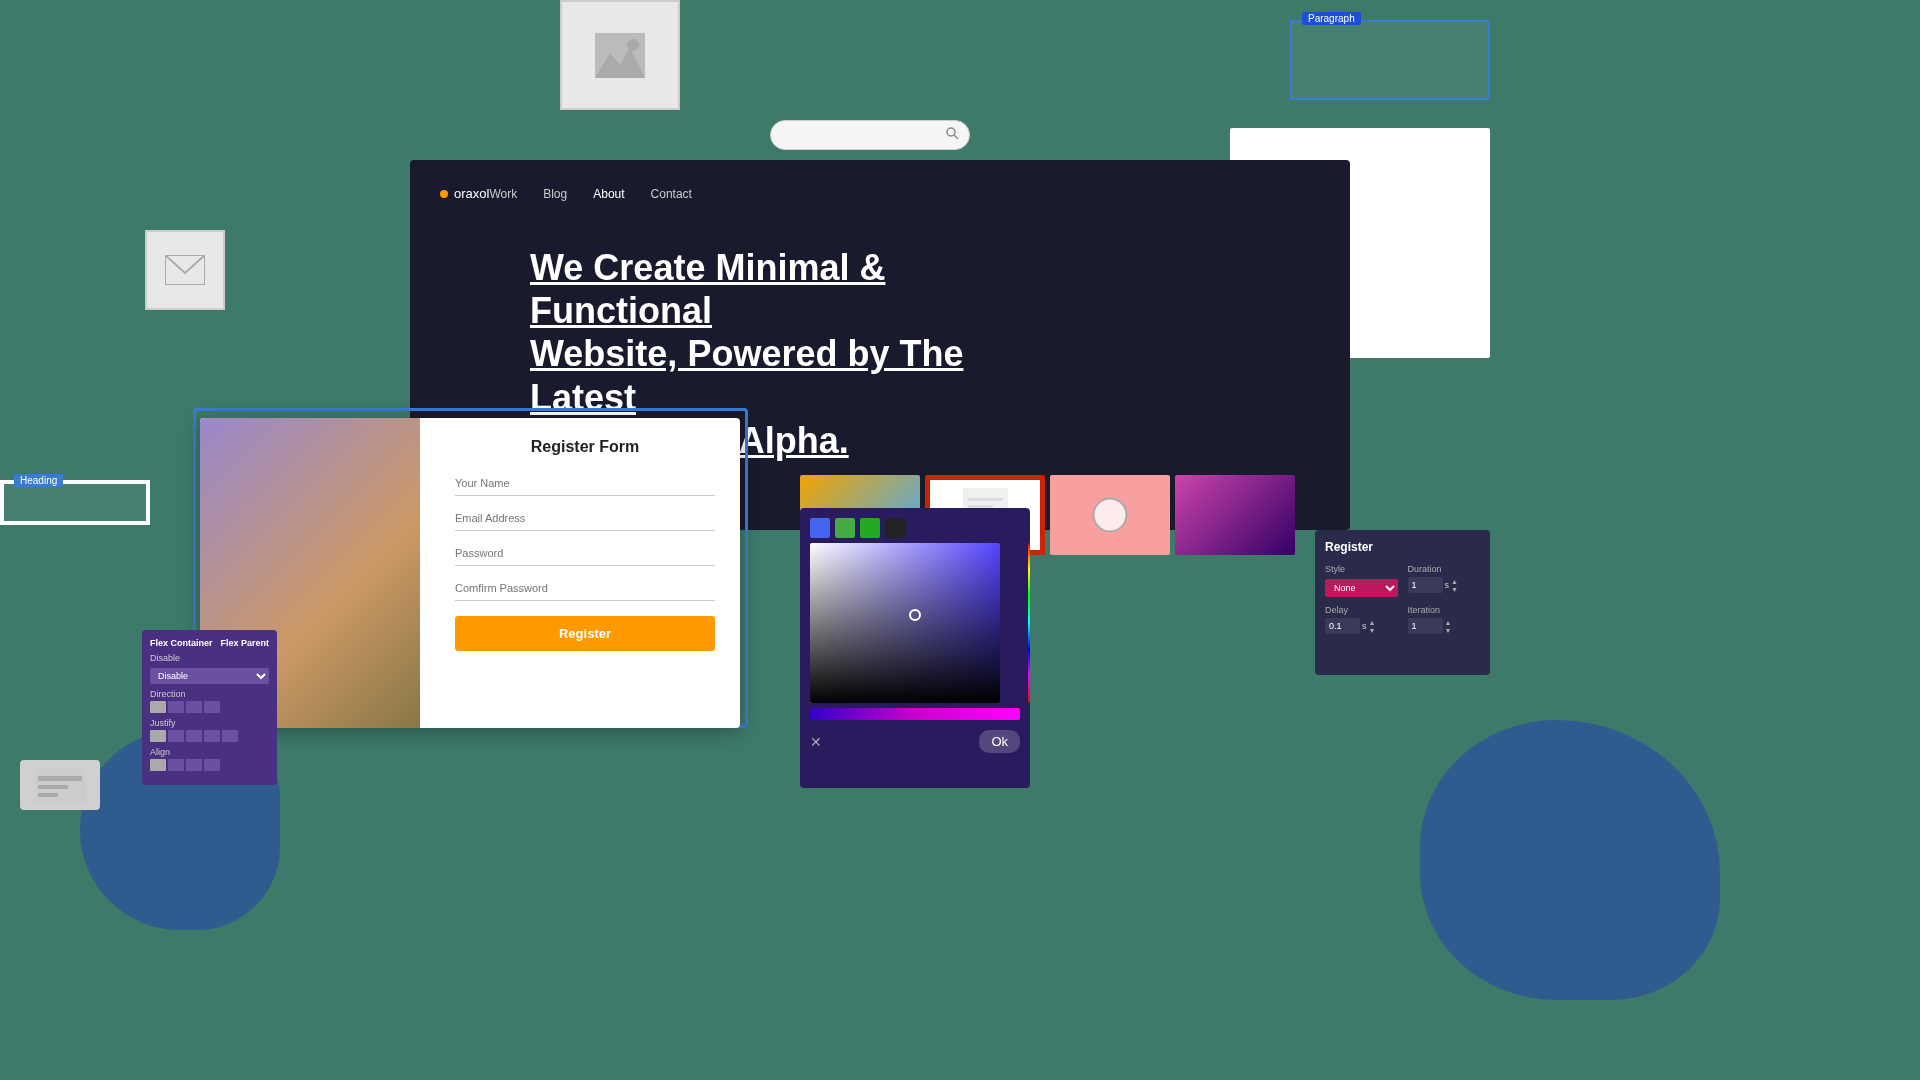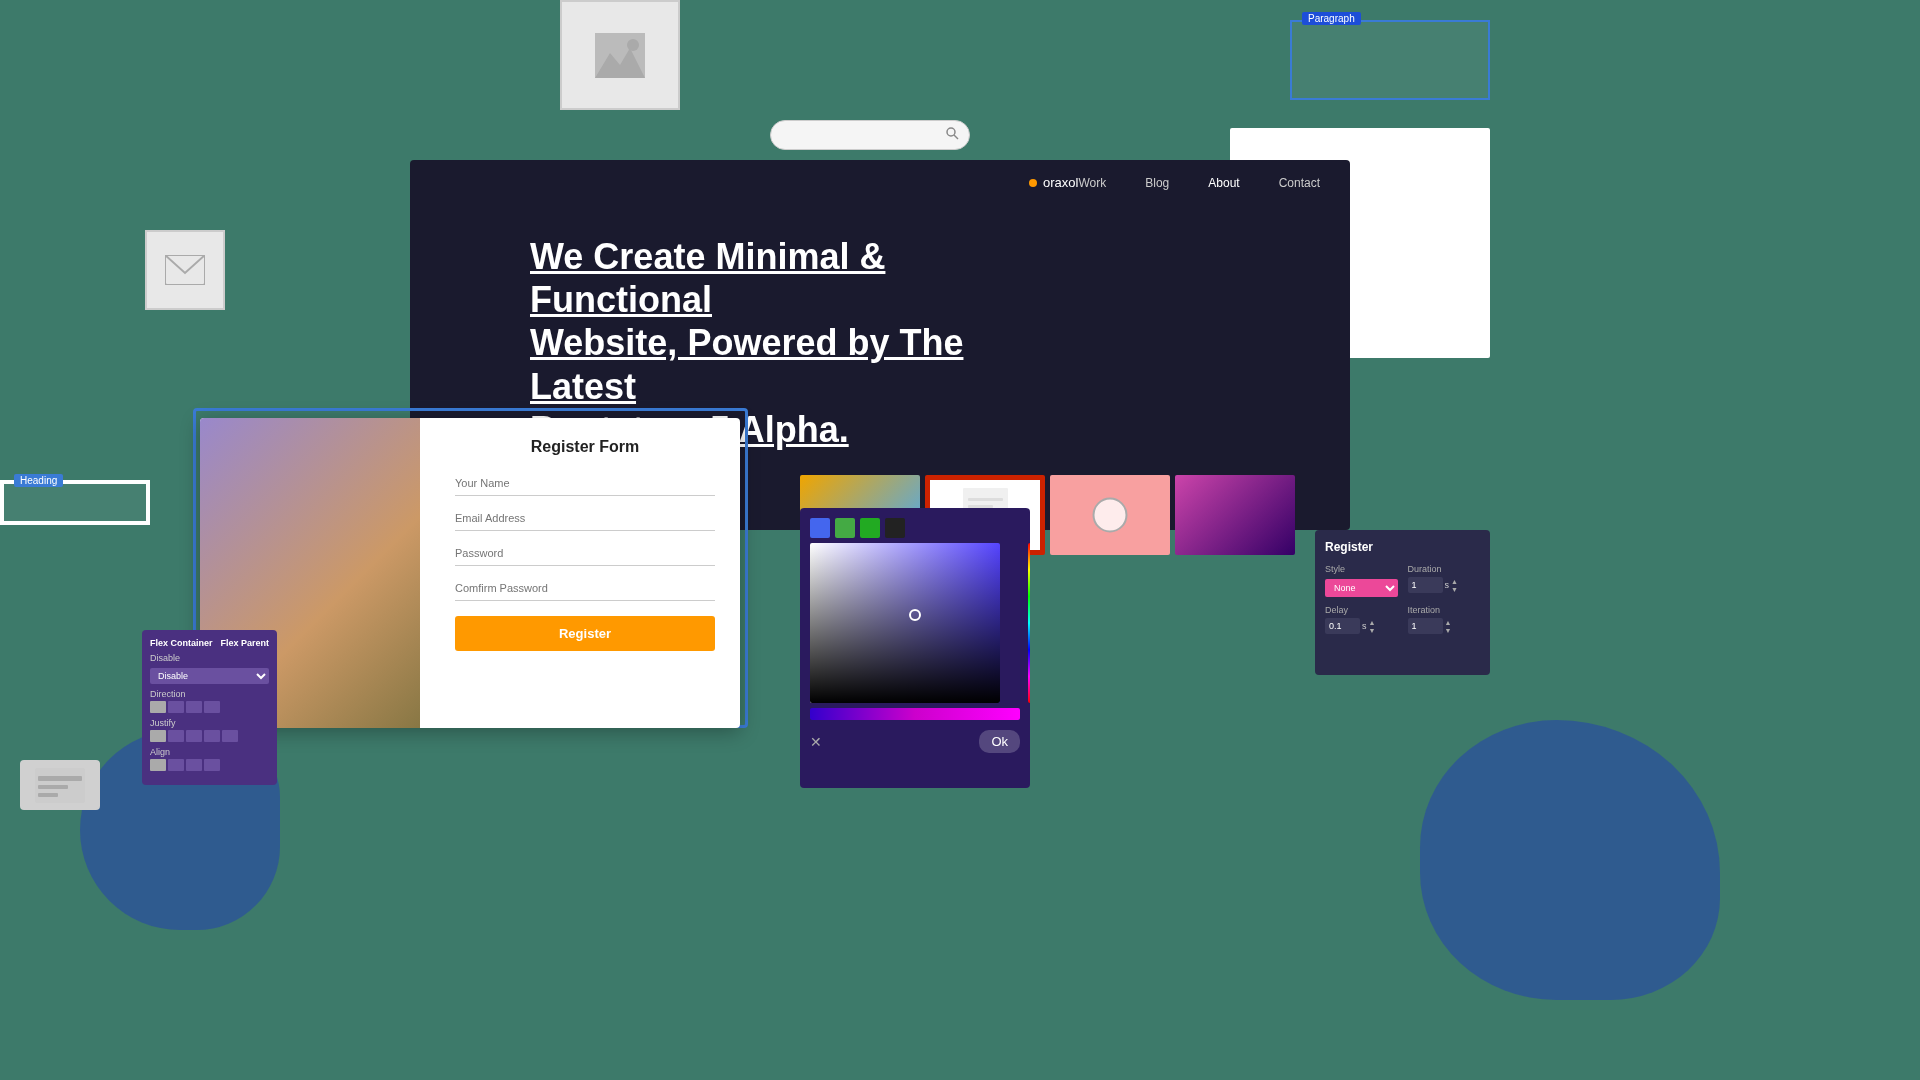--- a/index.html
+++ b/index.html
@@ -134,33 +134,34 @@
       position: absolute;
       top: 160px; left: 410px;
       width: 940px; height: 370px;
       background: #1a1a2e;
       border-radius: 4px;
       overflow: hidden;
     }
     .website-nav {
       display: flex; align-items: center;
       padding: 15px 30px;
-      justify-content: flex-end;
+      justify-content: flex-start;
+      margin-top: 11px;
     }
     .website-logo {
       display: flex; align-items: center; gap: 6px;
       color: white; font-size: 13px;
     }
     .logo-dot {
       width: 8px; height: 8px;
       background: #f90;
       border-radius: 50%;
     }
     .website-nav-links {
-      display: flex; gap: 39px;
+      display: flex; gap: 26px;
     }
     .website-nav-links a {
       color: #ccc; font-size: 12px; text-decoration: none;
     }
     .website-nav-links a.active { color: white; }
     .website-hero {
       padding: 30px 30px 20px 120px;
     }
     .website-hero h1 {
       color: white;
@@ -352,21 +353,21 @@
     }
     .anim-title {
       font-size: 12px; font-weight: bold; margin-bottom: 10px;
     }
     .anim-row {
       display: flex; gap: 10px; margin-bottom: 8px;
     }
     .anim-col { flex: 1; }
     .anim-label { font-size: 9px; color: #aaa; margin-bottom: 3px; }
     .anim-select {
-      background: #ec4899; border: none; color: white;
+      background: #be185d; border: none; color: white;
       font-size: 9px; padding: 3px 5px; border-radius: 2px;
       width: 100%;
     }
     .anim-number {
       display: flex; align-items: center; gap: 2px;
     }
     .anim-input {
       background: #3a3a5a; border: none; color: white;
       font-size: 9px; padding: 3px 4px; border-radius: 2px;
       width: 35px;

